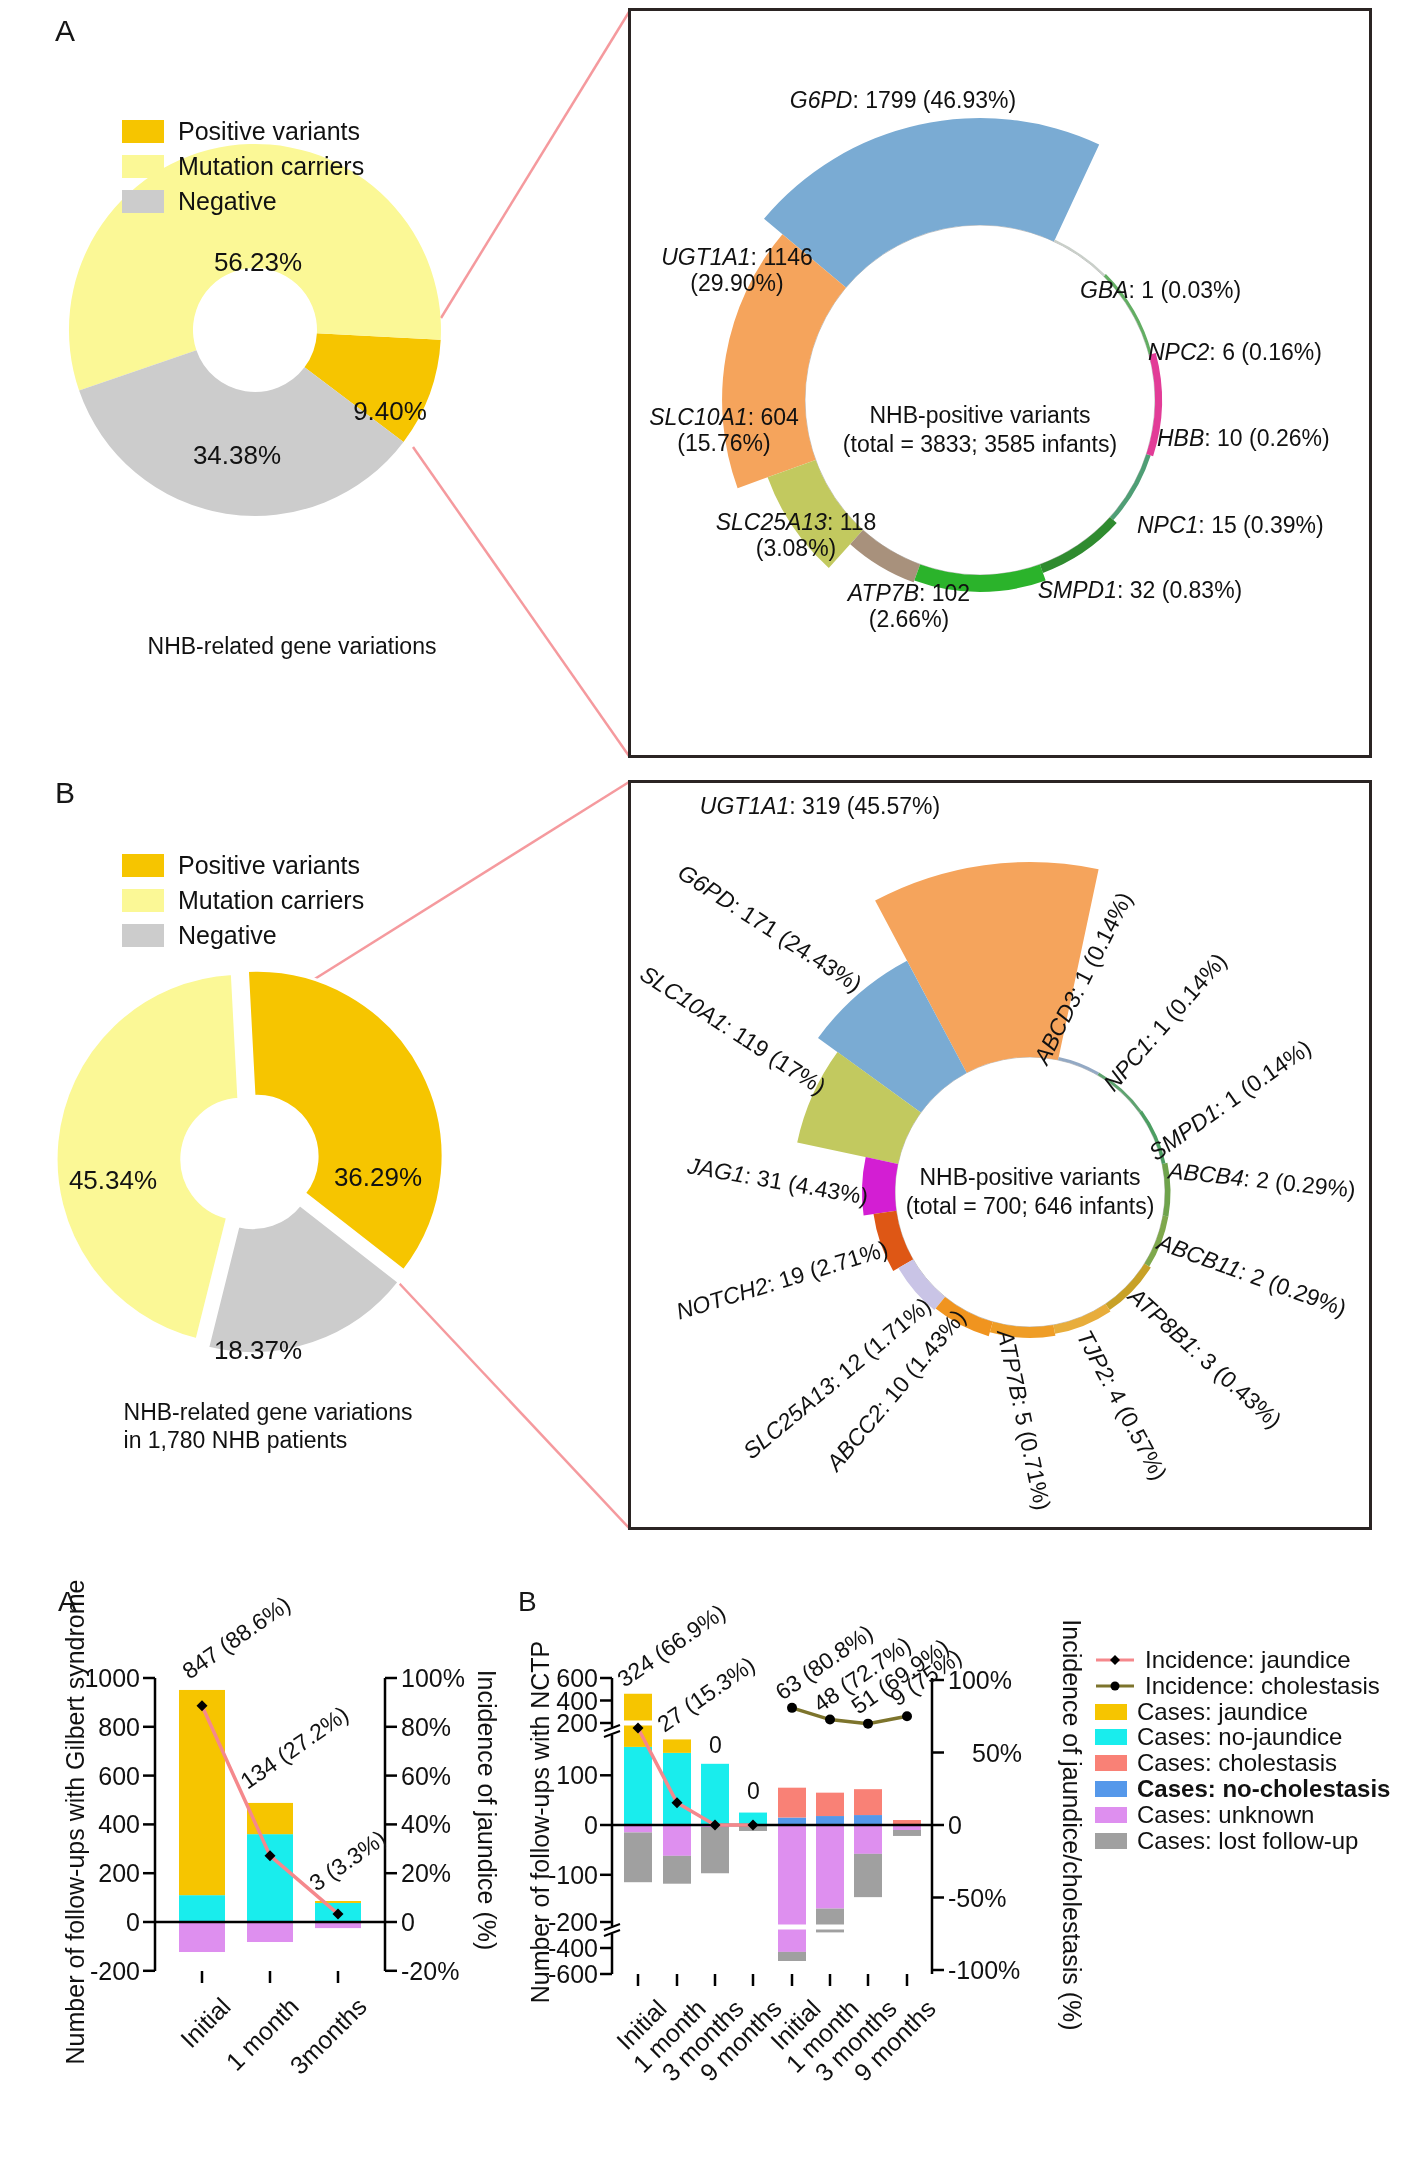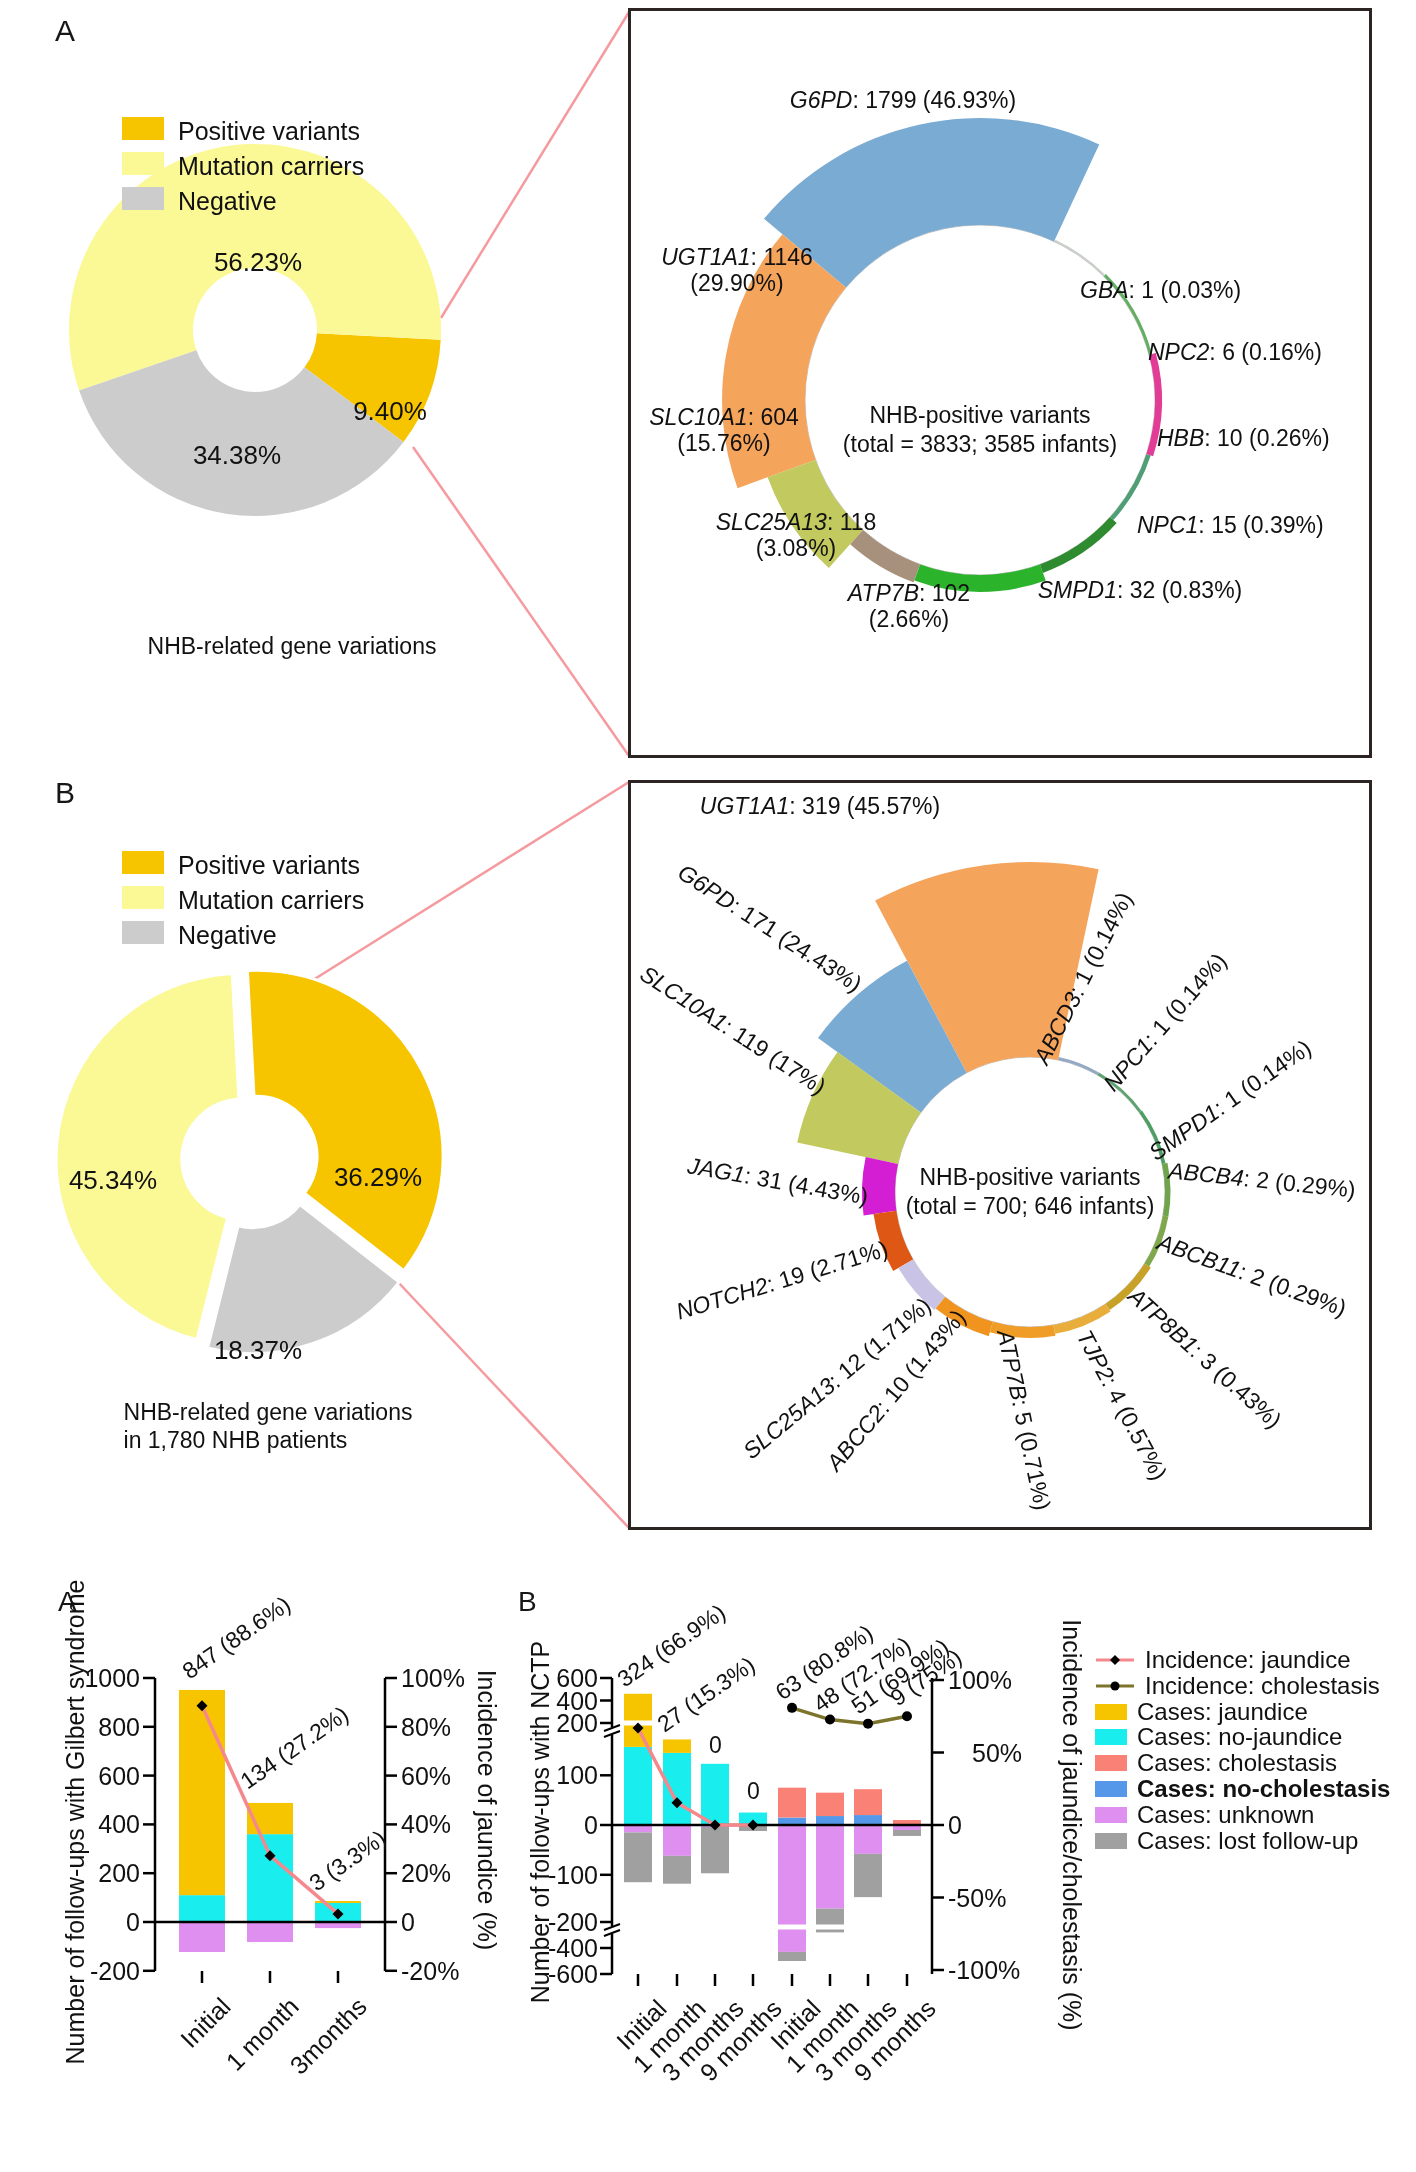--- a/index.html
+++ b/index.html
@@ -1,20 +1,20 @@
 <!DOCTYPE html>
 <html><head>
 <meta charset="utf-8">
 <style>
   html,body{margin:0;padding:0;background:#ffffff}
   body{width:1416px;height:2172px;position:relative;font-family:"Liberation Sans",sans-serif;color:#111;overflow:hidden}
   #fig{position:absolute;left:0;top:0}
   .panel-box{position:absolute;border:3px solid #2b2423;box-sizing:border-box;background:transparent}
   .pl{position:absolute;font-size:30px;color:#161616}
-  .legend-row{position:absolute;display:flex;align-items:flex-start;gap:14px;font-size:25px;white-space:nowrap}
+  .legend-row{position:absolute;display:flex;align-items:center;gap:14px;font-size:25px;white-space:nowrap}
   .legend-sw{display:inline-block;width:42px;height:23px}
   .pct{position:absolute;font-size:26px;transform:translate(-50%,-50%);white-space:nowrap}
   .cap{position:absolute;font-size:23px;line-height:28px;white-space:nowrap;transform:translate(-50%,0)}
   .rose-center{position:absolute;font-size:23px;text-align:center;line-height:29px;white-space:nowrap;transform:translate(-50%,-50%)}
   .glabel{position:absolute;font-size:23px;line-height:26px;text-align:center;white-space:nowrap}
   .glabel i{font-style:italic}
   .vl{position:absolute;width:520px;height:30px;line-height:30px;text-align:center;font-size:25px;white-space:nowrap}
   .tick-l{position:absolute;width:86px;text-align:right;font-size:25px;white-space:nowrap}
   .tick-r{position:absolute;font-size:25px;white-space:nowrap}
   .xcat{position:absolute;width:150px;text-align:right;font-size:25px;white-space:nowrap;transform-origin:100% 0;transform:rotate(-45deg)}

